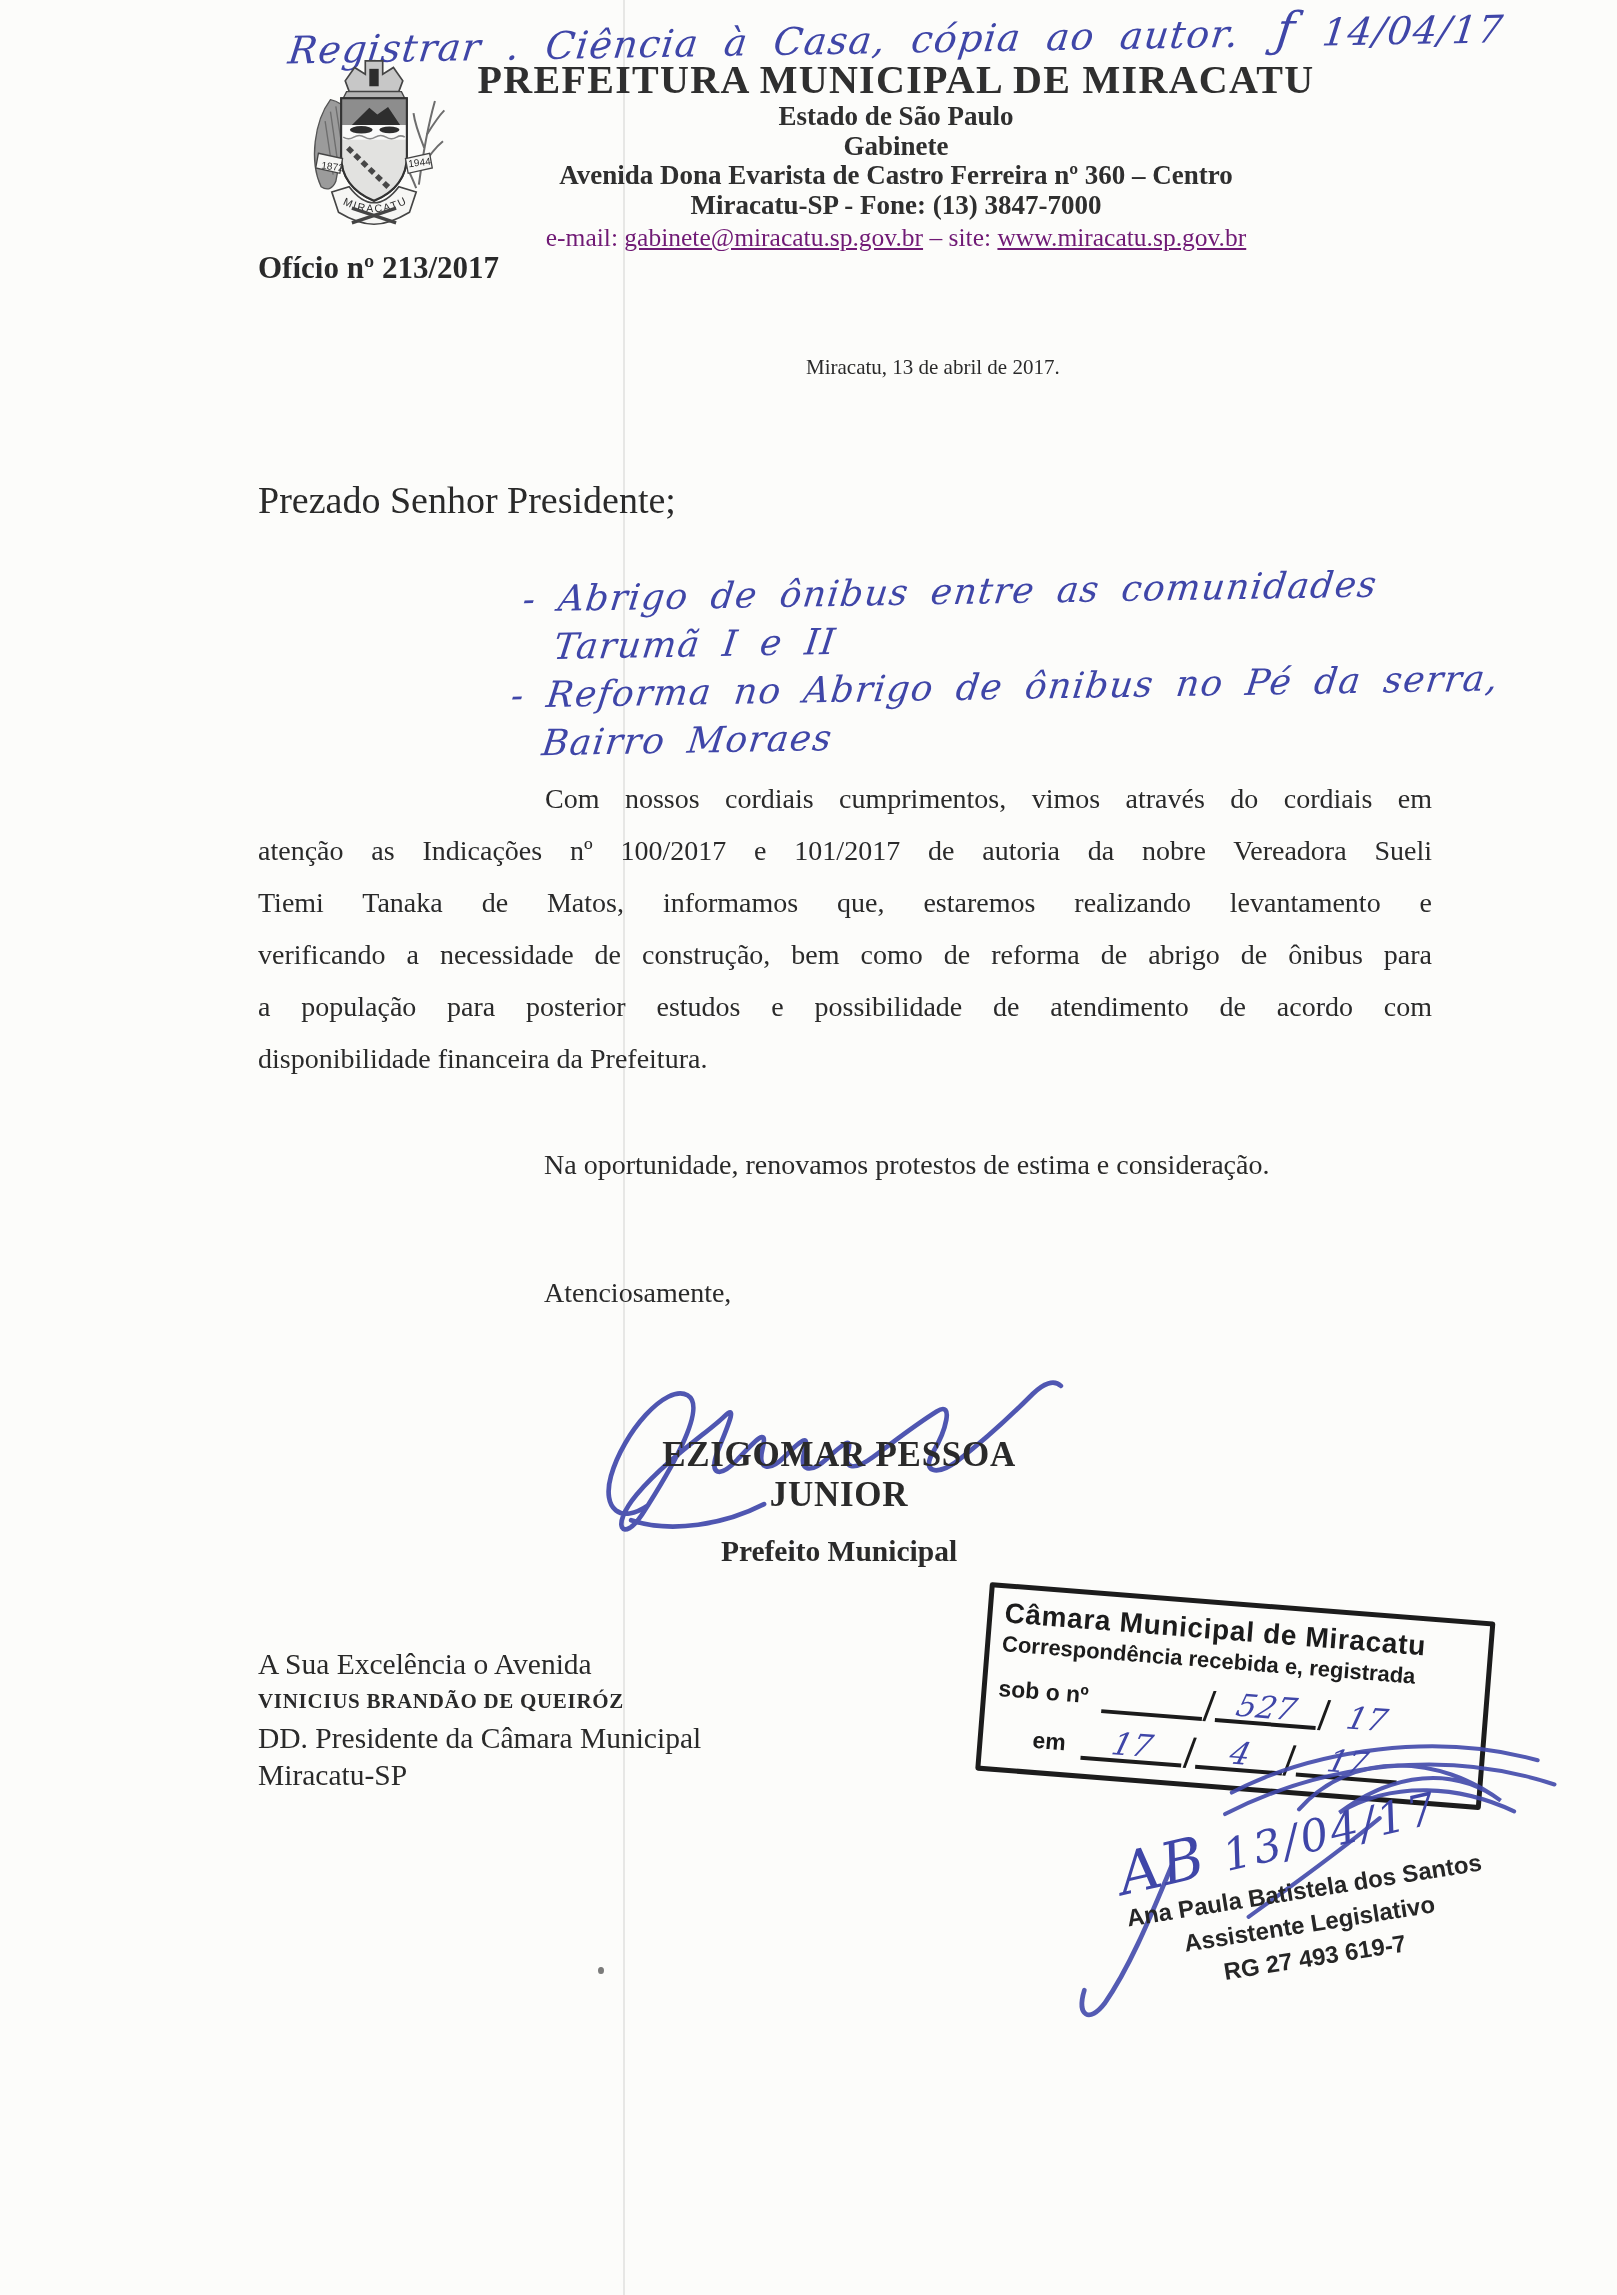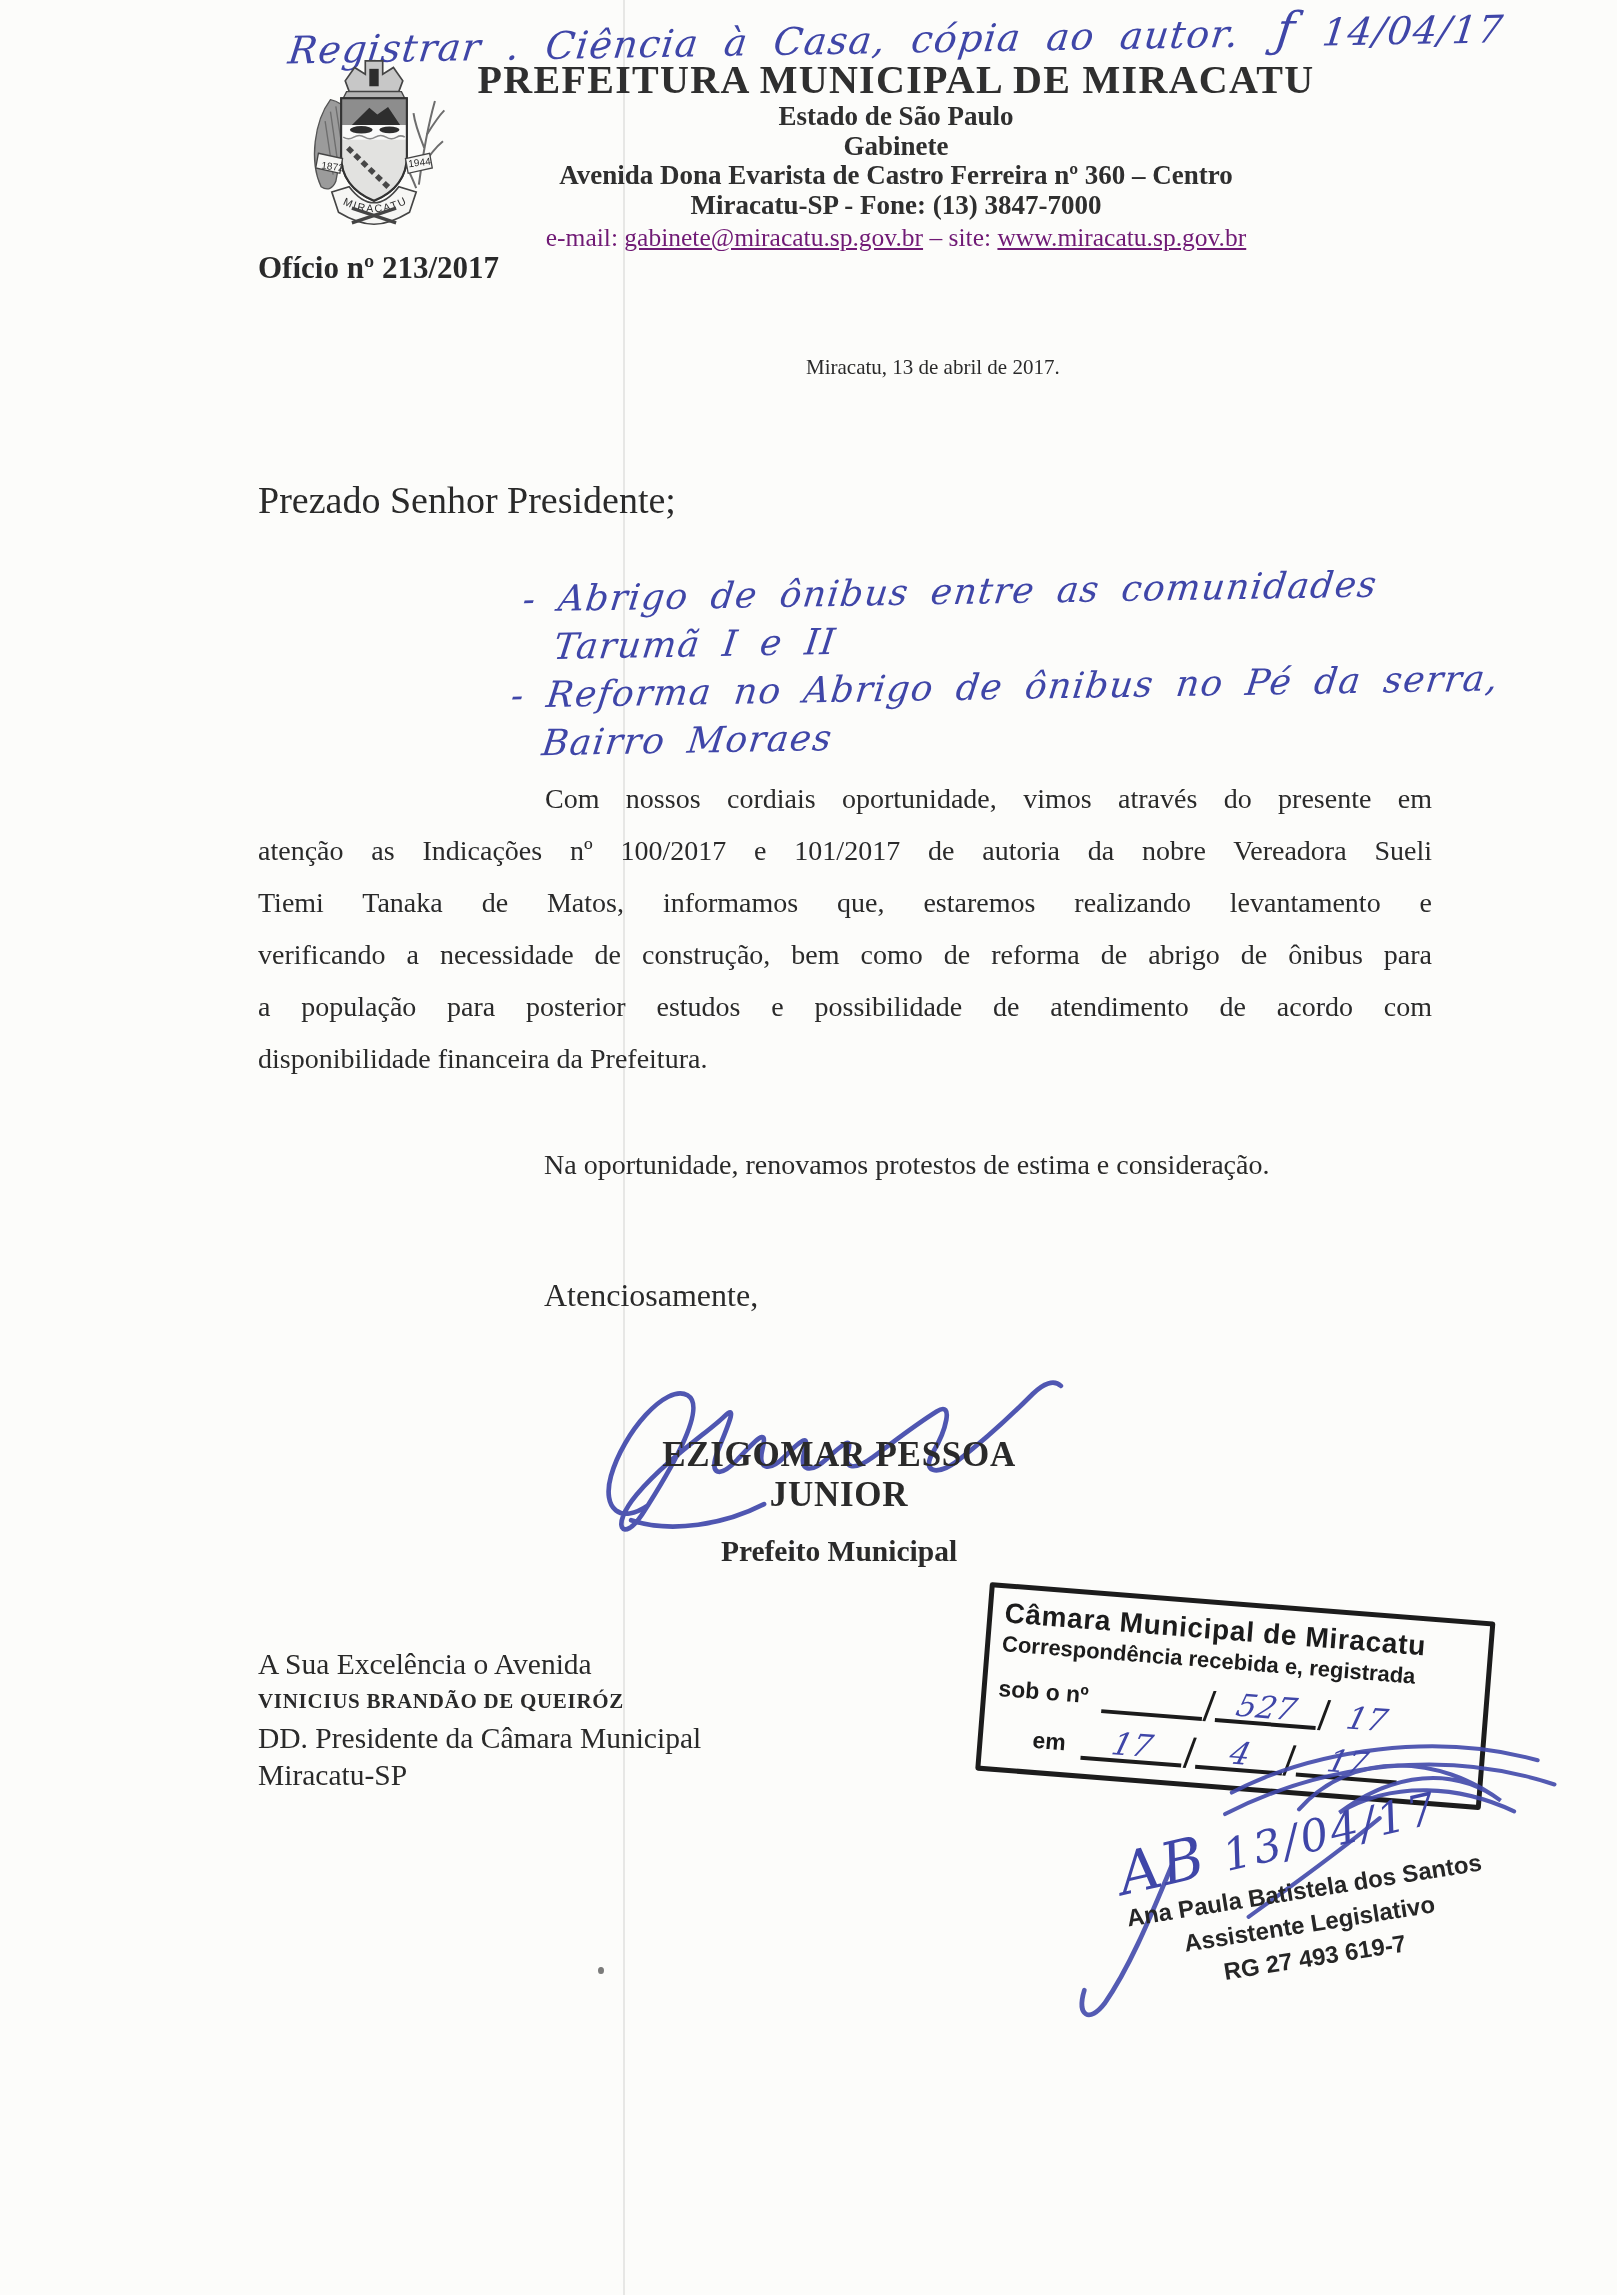--- a/index.html
+++ b/index.html
@@ -42,21 +42,21 @@
   .hand-items .cont { padding-left:37px; }
 
   .body-par { position:absolute; left:258px; top:773px; width:1174px;
     font-size:28px; }
   .body-line { height:52px; line-height:52px; width:100%; box-sizing:border-box;
     text-align:justify; text-align-last:justify; white-space:nowrap; }
   .body-line.first { padding-left:287px; }
   .body-line.last { text-align-last:left; }
 
   .closing-line { position:absolute; left:544px; top:1149px; font-size:28px;text-align:center; }
-  .farewell { position:absolute; left:544px; top:1277px; font-size:32px; }
+  .farewell { position:absolute; left:544px; top:1277px; font-size:28px; }
 
   .signature-svg { position:absolute; left:584px; top:1351px; }
   .signer { position:absolute; left:604px; top:1435px; width:470px; text-align:center; }
   .signer-name { font-size:35px; font-weight:bold; letter-spacing:0.7px; }
   .signer-role { font-size:29.5px; font-weight:bold; margin-top:20px; }
 
   .recipient { position:absolute; left:258px; top:1646px; font-size:29.5px; line-height:37px; }
   .recipient .name { font-size:21px; font-weight:bold; letter-spacing:0.7px; }
 
   
@@ -159,21 +159,21 @@
   <div class="salutation">Prezado Senhor Presidente;</div>
 
   <div class="hand-items hw">
     <div>- Abrigo de ônibus entre as comunidades</div>
     <div class="cont">Tarumã I e II</div>
     <div>- Reforma no Abrigo de ônibus no Pé da serra,</div>
     <div class="cont">Bairro Moraes</div>
   </div>
 
   <div class="body-par">
-    <div class="body-line first">Com nossos cordiais oportunidade, vimos através do presente em</div>
+    <div class="body-line first">Com nossos cordiais cumprimentos, vimos através do cordiais em</div>
     <div class="body-line">atenção as Indicações nº 100/2017 e 101/2017 de autoria da nobre Vereadora Sueli</div>
     <div class="body-line">Tiemi Tanaka de Matos, informamos que, estaremos realizando levantamento e</div>
     <div class="body-line">verificando a necessidade de construção, bem como de reforma de abrigo de ônibus para</div>
     <div class="body-line">a população para posterior estudos e possibilidade de atendimento de acordo com</div>
     <div class="body-line last">disponibilidade financeira da Prefeitura.</div>
   </div>
 
   <div class="closing-line">Na oportunidade, renovamos protestos de estima e consideração.</div>
   <div class="farewell">Atenciosamente,</div>
 

